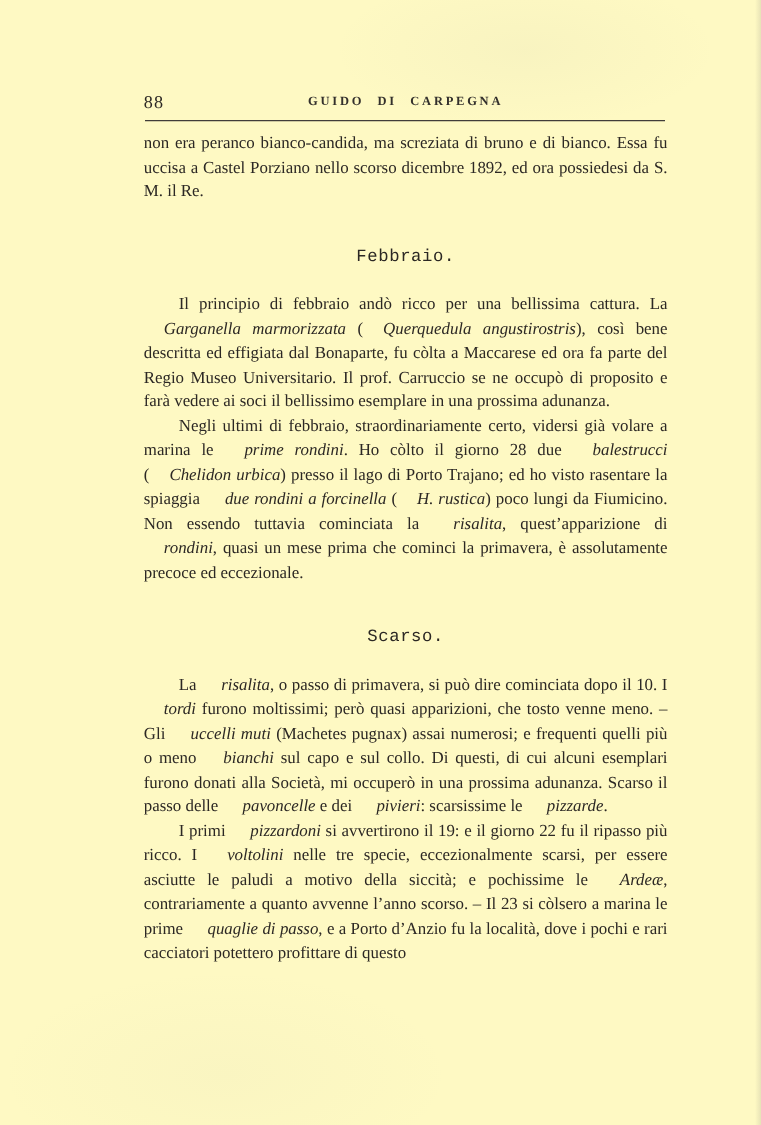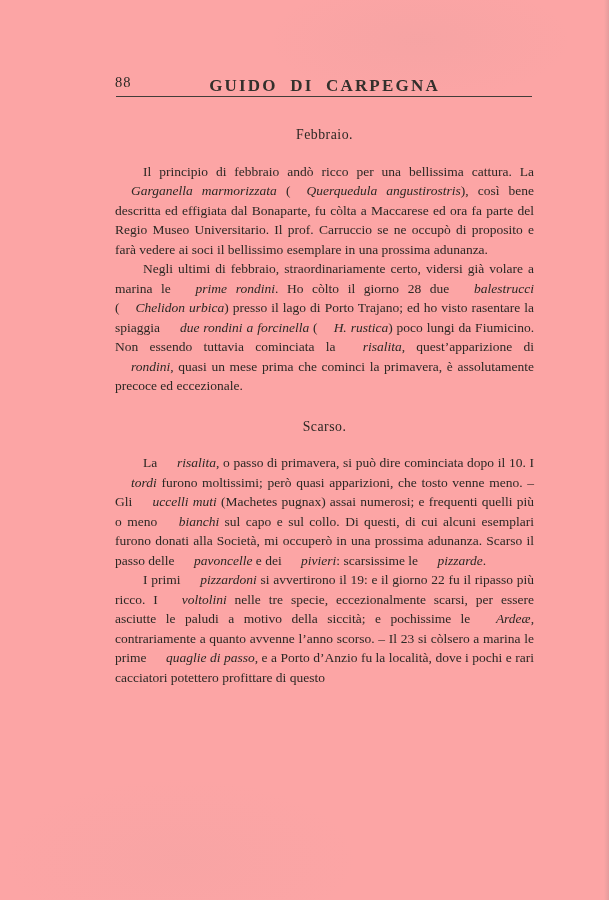--- a/index.html
+++ b/index.html
@@ -4,21 +4,21 @@
 <style>
   html, body {
     margin: 0;
     padding: 0;
     background: #ffffff;
   }
   .page {
     position: relative;
     width: 609px;
     height: 900px;
-    background: #fca5a5;
+    background: #fef9c3;
     font-family: "Liberation Serif", "DejaVu Serif", serif;
     color: #2c2824;
     overflow: hidden;
   }
   
   .scan-edge {
     position: absolute;
     top: 0; right: 0;
     width: 5px; height: 100%;
     background: linear-gradient(to right, rgba(0,0,0,0), rgba(120,120,120,0.18));
@@ -44,21 +44,21 @@
     top: 0;
     font-size: 14.5px;
     letter-spacing: 1px;
   }
   .running-title {
     position: absolute;
     left: 0;
     right: 0;
     top: 2px;
     text-align: center;
-    font-size: 17px;
+    font-size: 10px;
     font-weight: 700;
     letter-spacing: 2.2px;
     word-spacing: 6px;
     color: #33302c;
   }
   .head-rule {
     position: absolute;
     top: 96px;
     left: 116px;
     width: 416px;
@@ -76,44 +76,46 @@
     hyphens: auto;
   }
   .para {
     margin: 0;
     text-indent: 28px;
   }
   .para.no-indent {
     text-indent: 0;
   }
   .month-heading {
-    margin: 21px 0 17px 0;
+    margin: 34px 0 17px 0;
     font-size: 13.8px;
     font-weight: 400;
     text-align: center;
     letter-spacing: 0.5px;
+    font-family: Liberation Mono, monospace;
   }
   em { font-style: italic; margin-left: 16px; }
 </style>
 </head>
 <body>
 
 <div class="page">
 
   <div class="scan-tint"></div>
 
   <header class="running-head">
     <span class="page-num">88</span>
     <span class="running-title">GUIDO DI CARPEGNA</span>
   </header>
 
   <div class="head-rule"></div>
 
   <main class="text-block">
 
+    <p class="para no-indent"><span>non era peranco bianco-candida, ma screziata di bruno e di bianco. Essa fu uccisa a Castel Porziano nello scorso dicembre 1892, ed ora possiedesi da S. M. il Re.</span></p>
 
     <h2 class="month-heading">Febbraio.</h2>
 
     <p class="para"><span>Il principio di febbraio andò ricco per una bellissima cattura. La </span><em>Garganella marmorizzata</em><span> (</span><em>Querquedula angustirostris</em><span>), così bene descritta ed effigiata dal Bonaparte, fu còlta a Maccarese ed ora fa parte del Regio Museo Universitario. Il prof. Carruccio se ne occupò di proposito e farà vedere ai soci il bellissimo esemplare in una prossima adunanza.</span></p>
 
     <p class="para"><span>Negli ultimi di febbraio, straordinariamente certo, vidersi già volare a marina le </span><em>prime rondini</em><span>. Ho còlto il giorno 28 due </span><em>balestrucci</em><span> (</span><em>Chelidon urbica</em><span>) presso il lago di Porto Trajano; ed ho visto rasentare la spiaggia </span><em>due rondini a forcinella</em><span> (</span><em>H. rustica</em><span>) poco lungi da Fiumicino. Non essendo tuttavia cominciata la </span><em>risalita</em><span>, quest’apparizione di </span><em>rondini</em><span>, quasi un mese prima che cominci la primavera, è assolutamente precoce ed eccezionale.</span></p>
 
     <h2 class="month-heading">Scarso.</h2>
 
     <p class="para"><span>La </span><em>risalita</em><span>, o passo di primavera, si può dire cominciata dopo il 10. I </span><em>tordi</em><span> furono moltissimi; però quasi apparizioni, che tosto venne meno. – Gli </span><em>uccelli muti</em><span> (Machetes pugnax) assai numerosi; e frequenti quelli più o meno </span><em>bianchi</em><span> sul capo e sul collo. Di questi, di cui alcuni esemplari furono donati alla Società, mi occuperò in una prossima adunanza. Scarso il passo delle </span><em>pavoncelle</em><span> e dei </span><em>pivieri</em><span>: scarsissime le </span><em>pizzarde</em><span>.</span></p>

